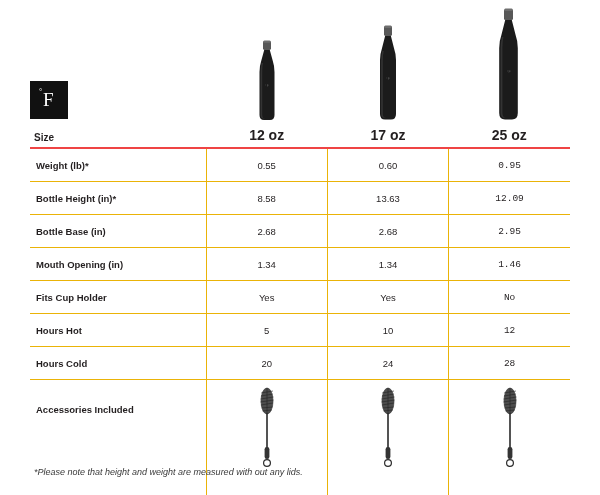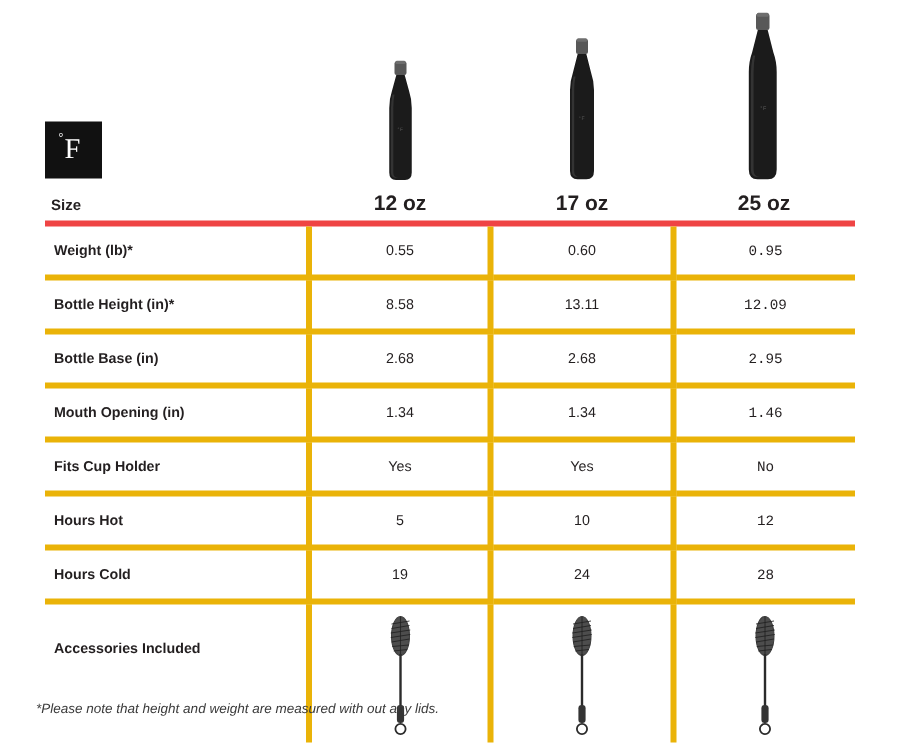--- a/index.html
+++ b/index.html
@@ -75,21 +75,21 @@
   .bottle {
     position: relative;
     display: block;
   }
 
   
   .size-row {
     display: flex;
     align-items: flex-end;
     height: 22px;
-    border-bottom: 4px solid #ef4444;
+    border-bottom: 2px solid #ef4444;
     justify-content: center;
   }
   .size-row .lbl-cell {
     width: 176px;
     box-sizing: border-box;
     font-size: 10px;
     font-weight: bold;
     padding-bottom: 4px;
     padding-left: 4px;
   }
@@ -101,21 +101,21 @@
     padding-bottom: 4px;
   }
 
   
   table.spec {
     width: 100%;
     border-collapse: collapse;
     table-layout: fixed;
   }
   table.spec td {
-    border: 4px solid #eab308;
+    border: 1px solid #eab308;
     font-size: 9.5px;
     height: 30px;
     vertical-align: middle;
   }
   table.spec td.row-label {
     width: 176px;
     padding-left: 6px;
     font-weight: bold;
     color: #231f20;
     border-left: none;
@@ -142,21 +142,21 @@
   .acc-inner {
     display: flex;
     align-items: flex-start;
     justify-content: center;
     padding-top: 4px;
   }
 
   
   .footnote {
     position: absolute;
-    left: 24px;
+    left: 34px;
     bottom: 18px;
     font-size: 9px;
     font-style: italic;
     color: #3a3a3a;
   }
 </style>
 </head>
 <body>
 
 <div class="page">
@@ -217,21 +217,21 @@
     <tbody>
       <tr>
         <td class="row-label">Weight (lb)*</td>
         <td class="val">0.55</td>
         <td class="val">0.60</td>
         <td class="val">0.95</td>
       </tr>
       <tr>
         <td class="row-label">Bottle Height (in)*</td>
         <td class="val">8.58</td>
-        <td class="val">13.11</td>
+        <td class="val">13.63</td>
         <td class="val">12.09</td>
       </tr>
       <tr>
         <td class="row-label">Bottle Base (in)</td>
         <td class="val">2.68</td>
         <td class="val">2.68</td>
         <td class="val">2.95</td>
       </tr>
       <tr>
         <td class="row-label">Mouth Opening (in)</td>
@@ -246,21 +246,21 @@
         <td class="val">No</td>
       </tr>
       <tr>
         <td class="row-label">Hours Hot</td>
         <td class="val">5</td>
         <td class="val">10</td>
         <td class="val">12</td>
       </tr>
       <tr>
         <td class="row-label">Hours Cold</td>
-        <td class="val">19</td>
+        <td class="val">20</td>
         <td class="val">24</td>
         <td class="val">28</td>
       </tr>
       <tr class="acc">
         <td class="row-label">Accessories Included</td>
         <td class="val">
           <div class="acc-inner">
             <svg width="28" height="84" viewBox="0 0 28 84">
               <g stroke="#2a2a2a" stroke-width="0.7" fill="#2a2a2a">
                 <ellipse cx="14" cy="16" rx="6" ry="13" fill="#3a3a3a" opacity="0.9"></ellipse>

